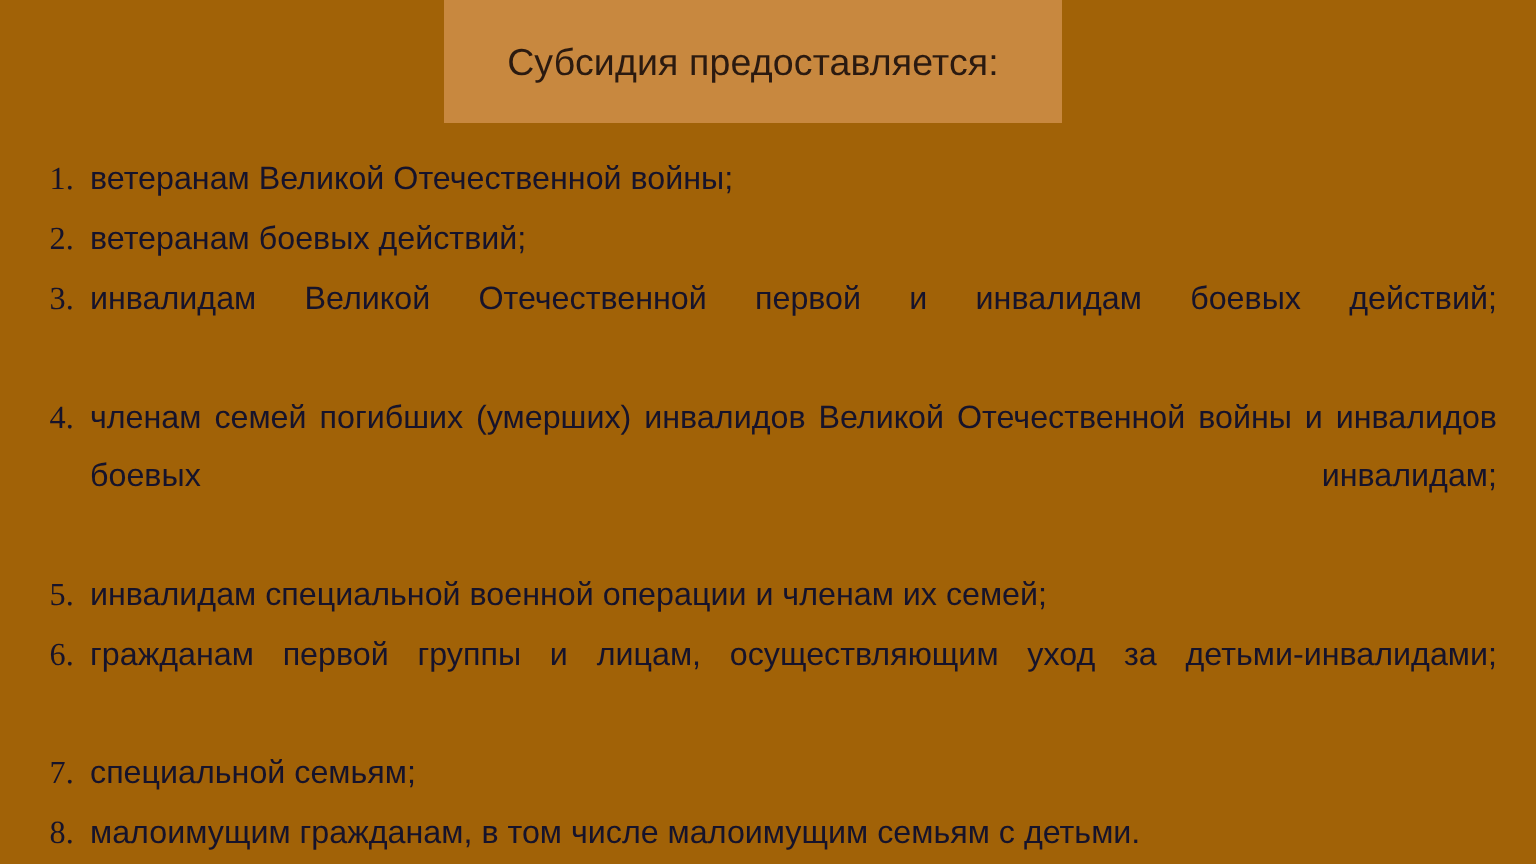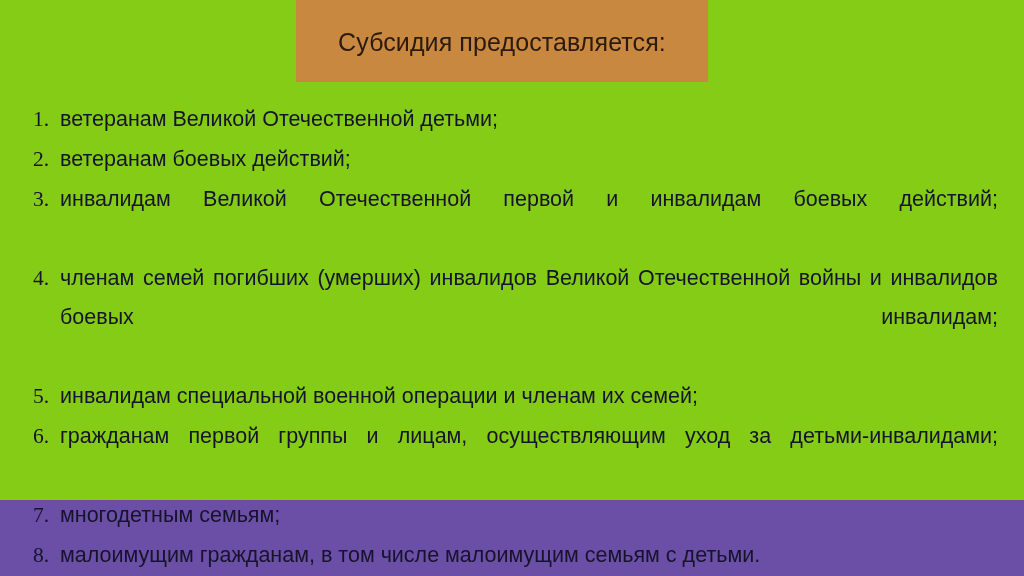--- a/index.html
+++ b/index.html
@@ -9,22 +9,22 @@
   body {
     width: 1024px;
     height: 576px;
     overflow: hidden;
     background: #6b4fa6;
     font-family: "Liberation Sans", sans-serif;
   }
   #slide {
     position: relative;
     width: 1024px;
-    height: 500px;
-    background: #84cc16;
+    height: 576px;
+    background: #a16207;
     box-sizing: border-box;
   }
   #title-box {
     position: absolute;
     left: 296px;
     top: -4px;
     width: 412px;
     height: 86px;
     background: #c8883f;
     display: flex;
@@ -91,21 +91,21 @@
 <div id="slide">
 
   <div id="title-box">
     <div id="title-text">Субсидия предоставляется:</div>
   </div>
 
   <div id="list">
 
     <div class="list-item">
       <span class="item-num">1.</span>
-      <span class="item-text nojustify">ветеранам  Великой Отечественной детьми;</span>
+      <span class="item-text nojustify">ветеранам  Великой Отечественной войны;</span>
     </div>
 
     <div class="list-item">
       <span class="item-num">2.</span>
       <span class="item-text nojustify">ветеранам боевых действий;</span>
     </div>
 
     <div class="list-item">
       <span class="item-num">3.</span>
       <span class="item-text">инвалидам Великой Отечественной первой  и инвалидам боевых действий;</span>
@@ -121,21 +121,21 @@
       <span class="item-text nojustify">инвалидам специальной военной операции и членам их семей;</span>
     </div>
 
     <div class="list-item">
       <span class="item-num">6.</span>
       <span class="item-text">гражданам первой группы и лицам, осуществляющим уход за детьми-инвалидами;</span>
     </div>
 
     <div class="list-item">
       <span class="item-num">7.</span>
-      <span class="item-text nojustify">многодетным семьям;</span>
+      <span class="item-text nojustify">специальной семьям;</span>
     </div>
 
     <div class="list-item">
       <span class="item-num">8.</span>
       <span class="item-text nojustify">малоимущим гражданам, в том числе малоимущим семьям с детьми.</span>
     </div>
 
   </div>
 </div>
 

